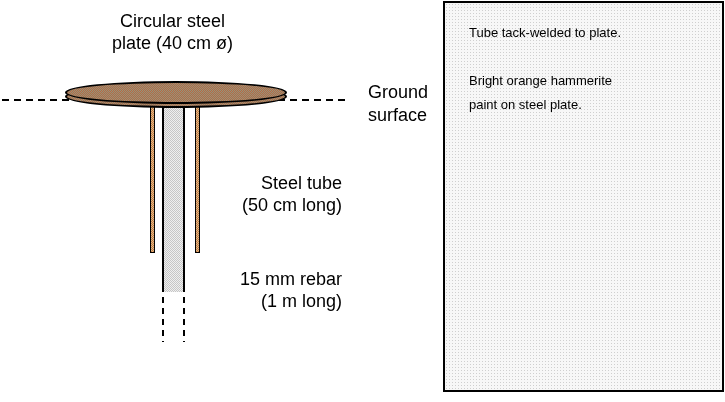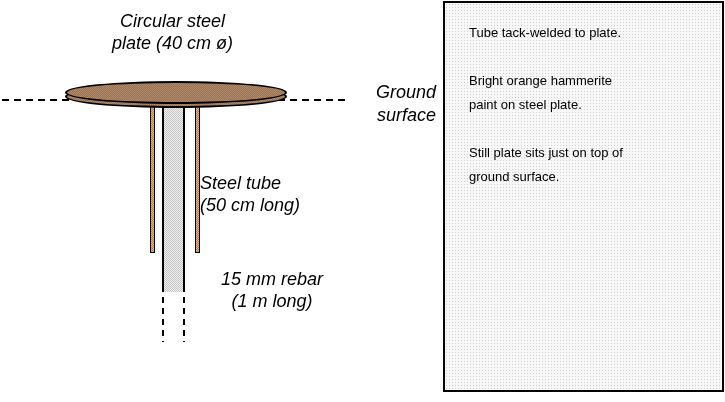--- a/index.html
+++ b/index.html
@@ -1,28 +1,28 @@
 <!DOCTYPE html>
 <html><head>
 <meta charset="utf-8">
 <style>
   html,body{margin:0;padding:0;}
   body{
     width:725px;height:402px;background:#ffffff;position:relative;overflow:hidden;
     font-family:"Liberation Sans","DejaVu Sans",sans-serif;color:#000;
   }
   .abs{position:absolute;}
-  .multiline{white-space:pre-line;font-style:italic;}
+  .multiline{white-space:pre-line;}
 
   
   .diagram-label{font-size:18px;line-height:22px;color:#000;z-index:5;}
   .plate-label{left:80px;top:10px;width:185px;text-align:center;}
-  .ground-label{left:356px;top:81px;width:80px;line-height:23px;text-align:right;}
-  .tube-label{left:200px;top:172px;width:142px;text-align:left;}
-  .rebar-label{left:202px;top:268px;width:140px;text-align:center;}
+  .ground-label{left:368px;top:81px;width:80px;line-height:23px;text-align:left;}
+  .tube-label{left:200px;top:172px;width:142px;text-align:right;}
+  .rebar-label{left:202px;top:268px;width:140px;text-align:right;}
 
   .ground-line{
     left:2px;top:99px;width:344px;height:2px;z-index:1;
     background:repeating-linear-gradient(90deg,#000 0 7px,transparent 7px 12px);
   }
 
   .plate-ellipse{
     left:65px;width:222px;height:23px;box-sizing:border-box;
     border:2px solid #000;border-radius:50%;
     background:repeating-conic-gradient(#b46a44 0% 25%,#96927a 0% 50%) 0 0/2px 2px;
@@ -88,15 +88,13 @@
 <div class="abs rebar-dash left"></div>
 <div class="abs rebar-dash right"></div>
 
 <div class="abs plate-ellipse plate-rim"></div>
 <div class="abs plate-ellipse plate-top"></div>
 
 <div class="abs notes-panel">
   <p>Tube tack-welded to plate.</p>
   <p>Bright orange hammerite
 paint on steel plate.</p>
-  <p>Still plate sits just on top of
-ground surface.</p>
 </div>
 
 </body></html>

